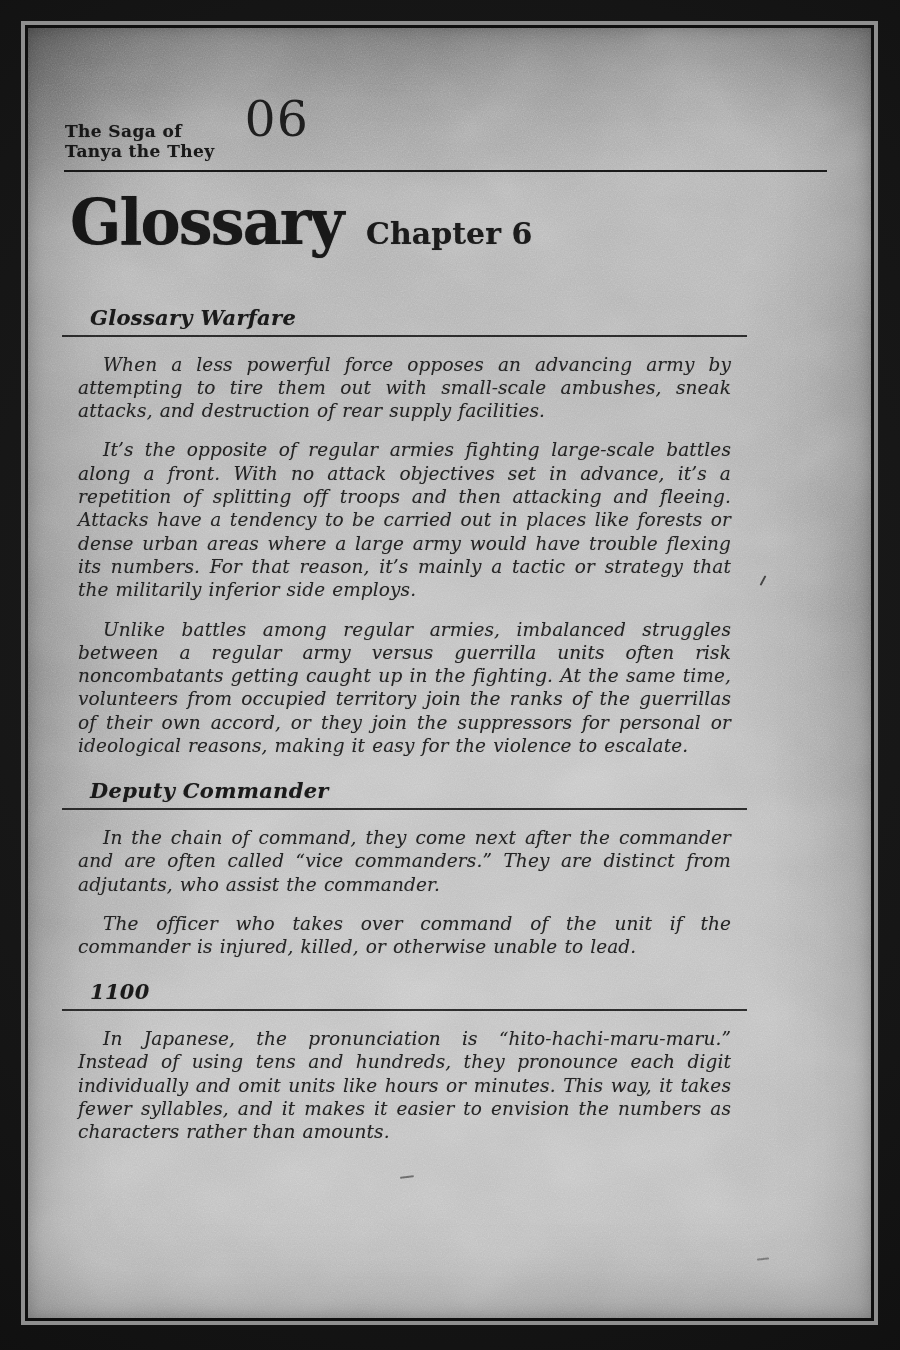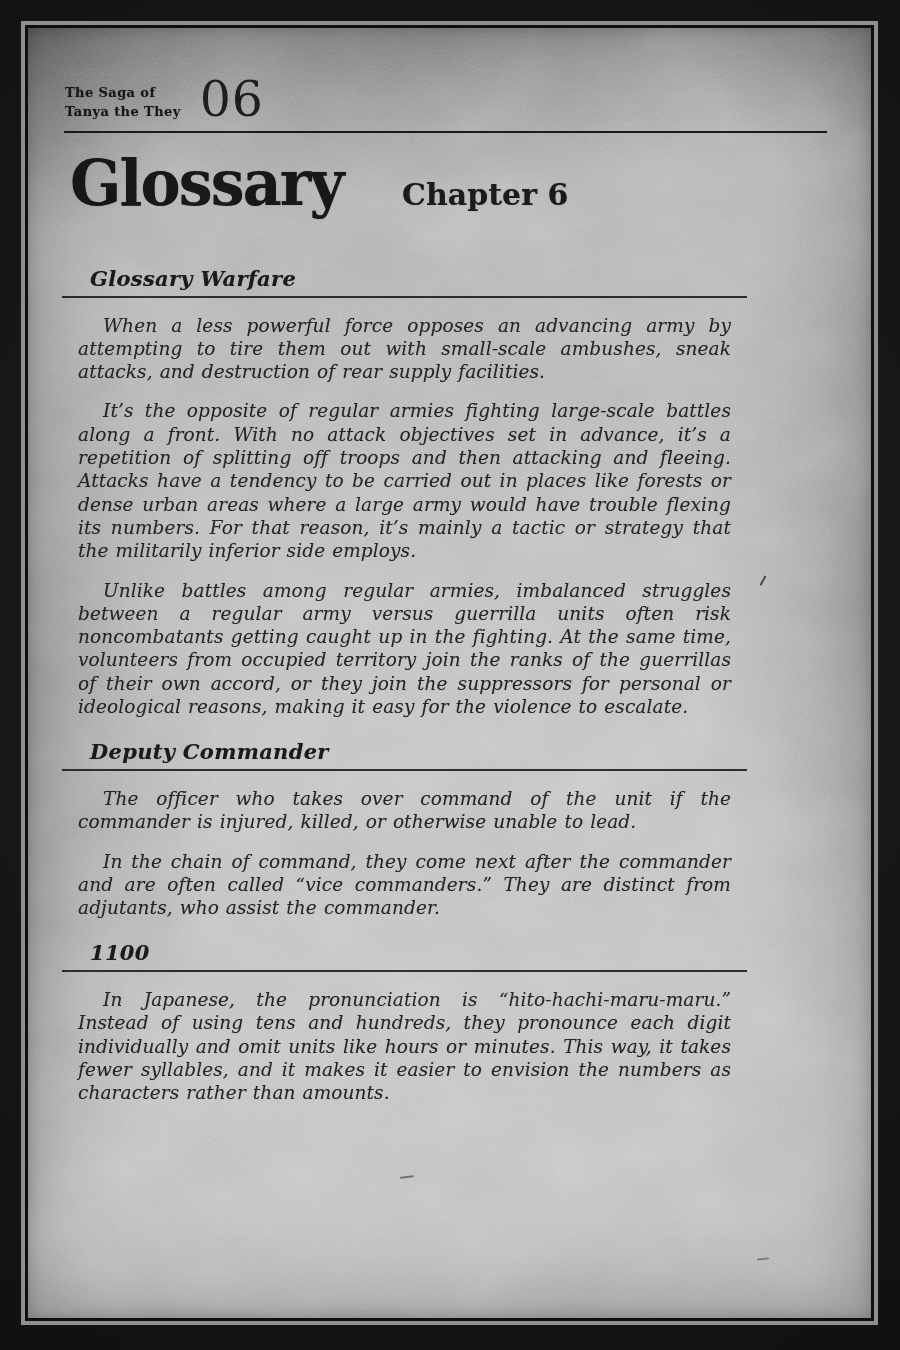--- a/index.html
+++ b/index.html
@@ -64,48 +64,48 @@
   }
 
   
   .logo-row {
     display: flex;
     align-items: center;
     margin-left: 3px;
   }
   .series-title {
     font-weight: bold;
-    font-size: 13px;
+    font-size: 17px;
     line-height: 19.5px;
     letter-spacing: 0.4px;
     color: #151515;
     text-shadow: 0 0 1px rgba(20,20,20,0.45);
+    margin-top: 40px;
   }
   .volume-number {
     font-size: 49px;
     line-height: 44px;
     font-weight: normal;
-    margin-left: 19px;
+    margin-left: 30px;
     margin-top: -4px;
     color: #1a1a1a;
     letter-spacing: 1px;
   }
   .header-rule {
     width: 763px;
     height: 2px;
     background: #161616;
     margin: 9px 0 0 2px;
   }
 
   
   .title-row {
     display: flex;
     align-items: baseline;
     margin: 14px 0 0 8px;
-    gap: 36px;
   }
   .page-title {
     font-weight: bold;
     font-size: 64px;
     line-height: 72px;
     letter-spacing: -2px;
     color: #141414;
     transform: scaleX(0.94);
     transform-origin: left bottom;
     text-shadow: 0 0 1px rgba(10,10,10,0.6);
@@ -199,22 +199,22 @@
             <p>When a less powerful force opposes an advancing army by attempting to tire them out with small-scale ambushes, sneak attacks, and destruction of rear supply facilities.</p>
             <p>It’s the opposite of regular armies fighting large-scale battles along a front. With no attack objectives set in advance, it’s a repetition of splitting off troops and then attacking and fleeing. Attacks have a tendency to be carried out in places like forests or dense urban areas where a large army would have trouble flexing its numbers. For that reason, it’s mainly a tactic or strategy that the militarily inferior side employs.</p>
             <p>Unlike battles among regular armies, imbalanced struggles between a regular army versus guerrilla units often risk noncombatants getting caught up in the fighting. At the same time, volunteers from occupied territory join the ranks of the guerrillas of their own accord, or they join the suppressors for personal or ideological reasons, making it easy for the violence to escalate.</p>
           </div>
         </section>
 
         <section class="section">
           <div class="section-heading">Deputy Commander</div>
           <div class="section-rule"></div>
           <div class="section-body">
+            <p>In the chain of command, they come next after the commander and are often called “vice commanders.” They are distinct from adjutants, who assist the commander.</p>
             <p>The officer who takes over command of the unit if the commander is injured, killed, or otherwise unable to lead.</p>
-            <p>In the chain of command, they come next after the commander and are often called “vice commanders.” They are distinct from adjutants, who assist the commander.</p>
           </div>
         </section>
 
         <section class="section">
           <div class="section-heading">1100</div>
           <div class="section-rule"></div>
           <div class="section-body">
             <p>In Japanese, the pronunciation is “hito-hachi-maru-maru.” Instead of using tens and hundreds, they pronounce each digit individually and omit units like hours or minutes. This way, it takes fewer syllables, and it makes it easier to envision the numbers as characters rather than amounts.</p>
           </div>
         </section>

